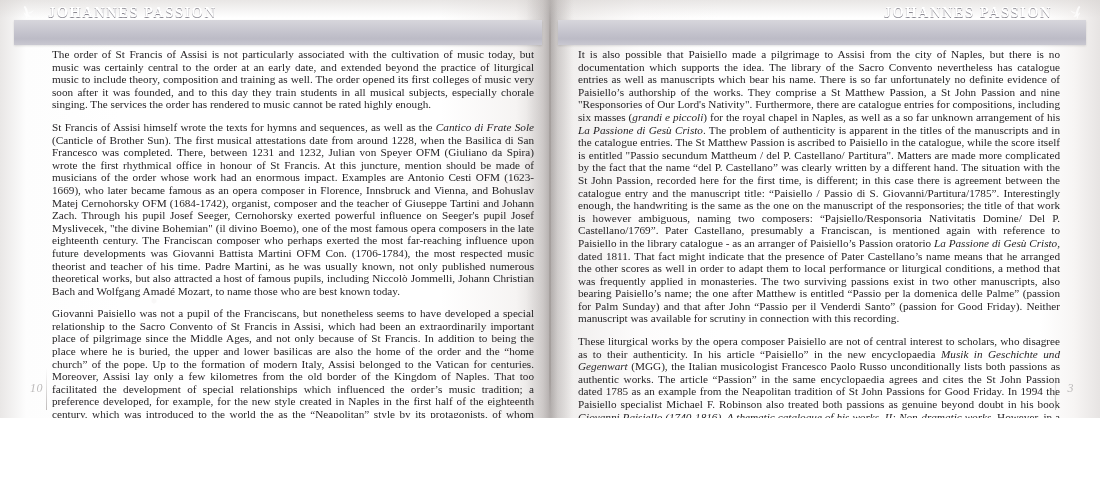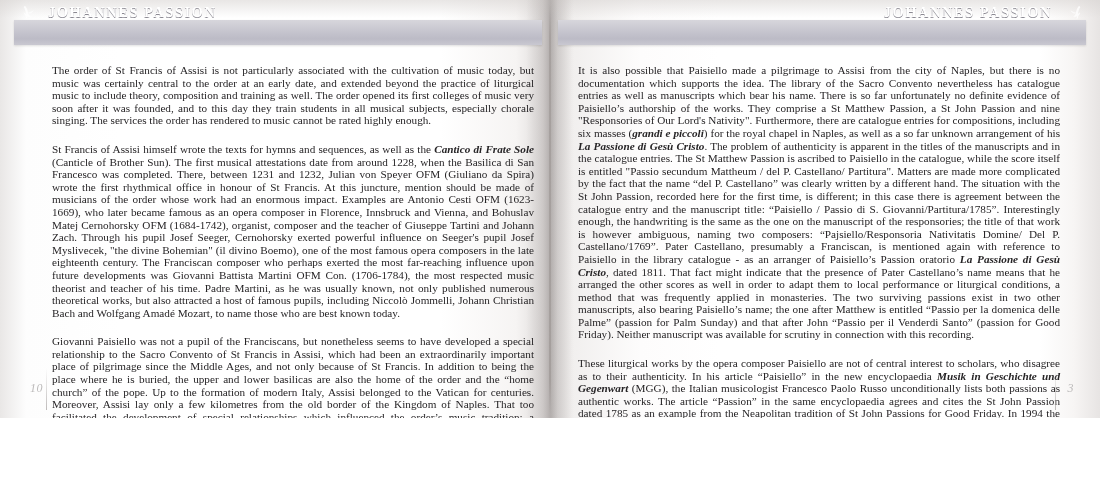--- a/index.html
+++ b/index.html
@@ -123,25 +123,25 @@
     font-size: 11.2px;
     line-height: 12.6px;
     color: #262426;
     text-align: justify;
     text-justify: inter-word;
   }
   .col.left  { left: 52px; }
   .col.right { left: 578px; }
 
   .col p {
-    margin: 16px 0 10px 0;
+    margin: 0 0 10px 0;
     text-align: justify;
   }
   .col p:last-child { margin-bottom: 0; }
-  .col i { font-style: italic; font-weight: bold; }
+  .col i { font-style: italic; }
 
   
   .folio {
     position: absolute;
     bottom: 22px;
     font-family: "Liberation Serif", serif;
     font-style: italic;
     font-size: 12px;
     color: #bdbbbb;
     letter-spacing: 0.5px;

